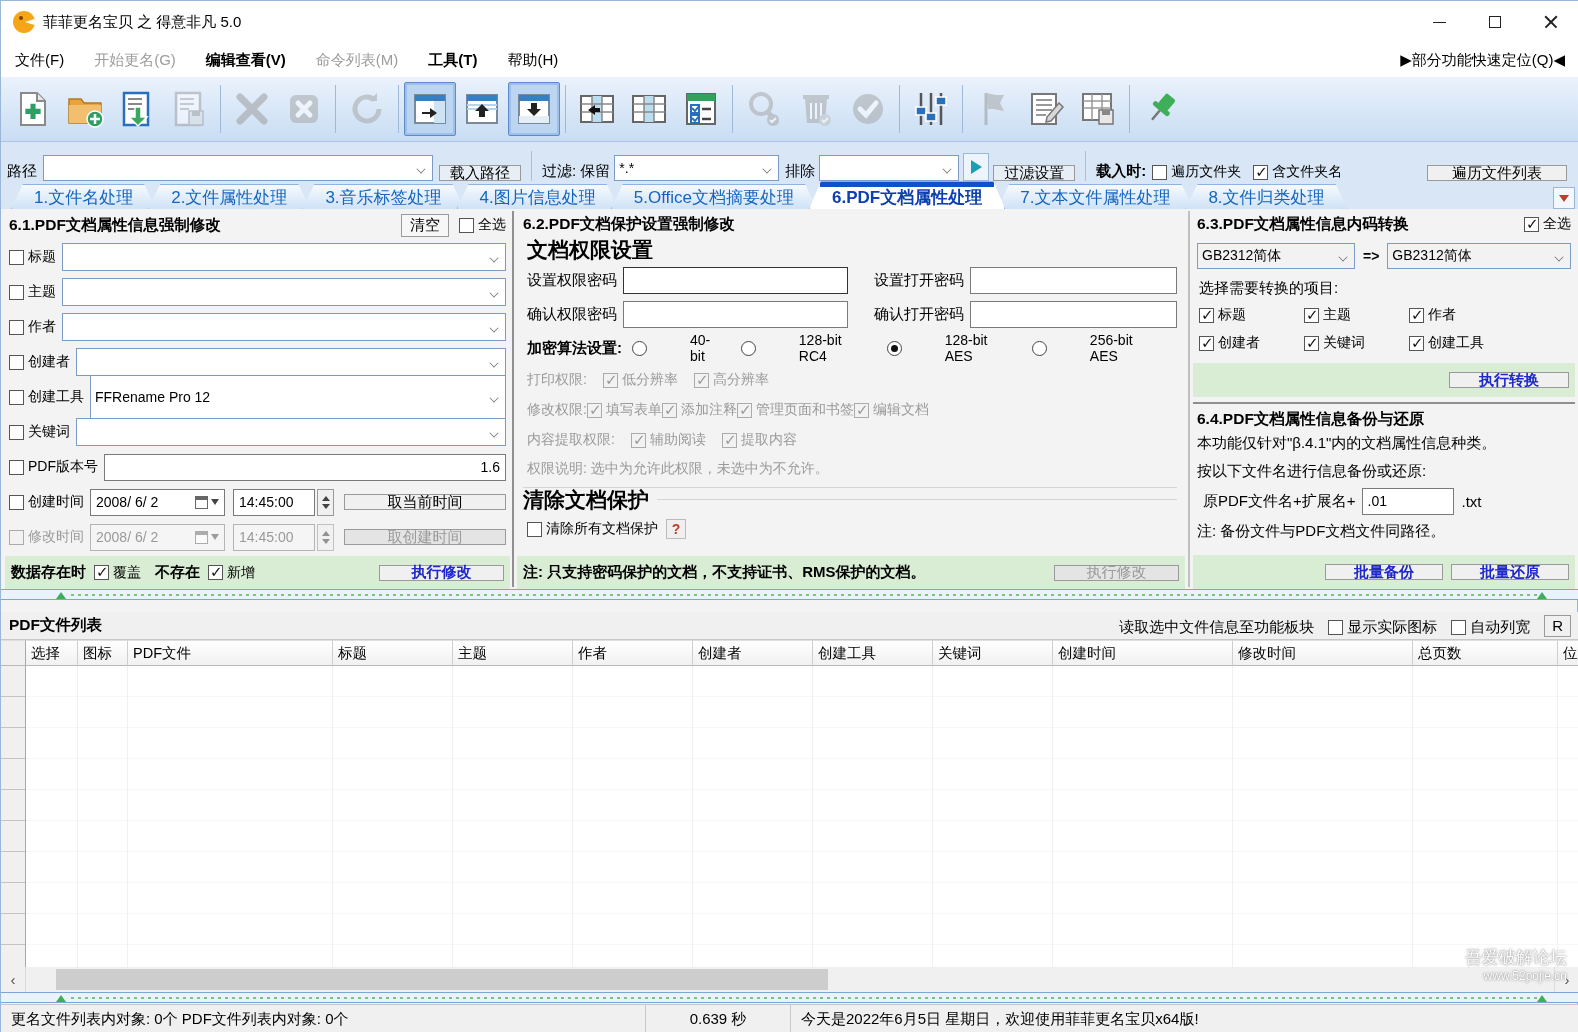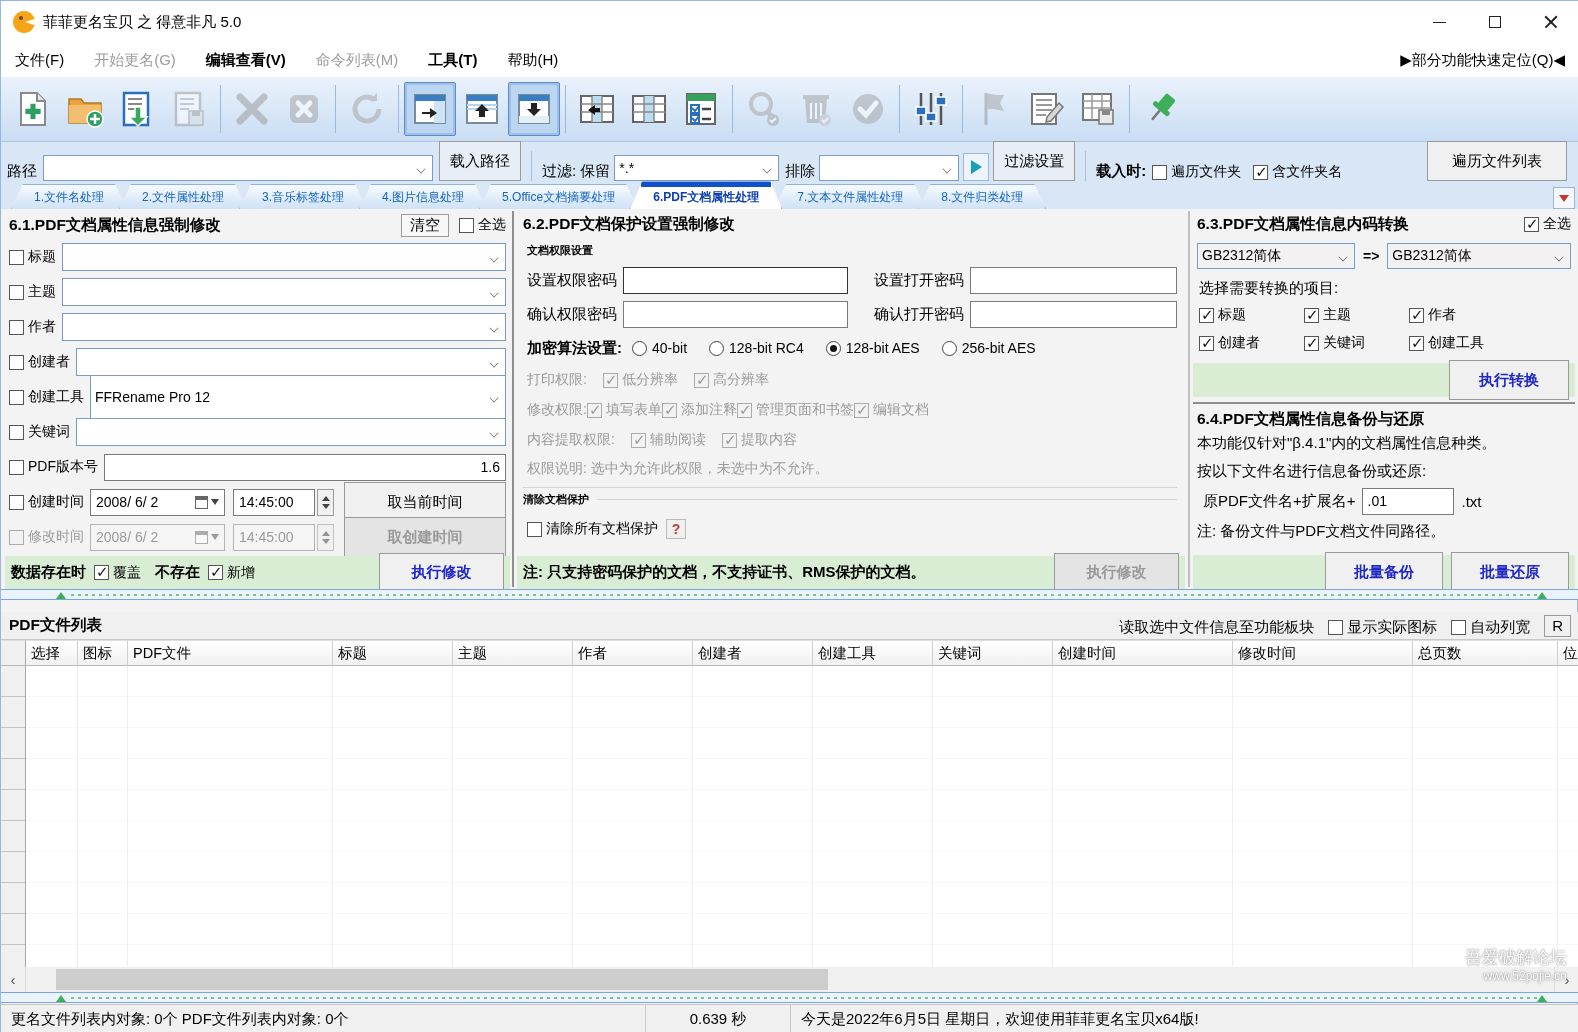--- a/index.html
+++ b/index.html
@@ -38,62 +38,62 @@
   .tb-sep { width:1px; height:48px; background:#9fb9d8; margin:0 5px; }
   .tb-btn svg { width:40px; height:40px; }
 
   
   #pathrow { left:0; top:141px; width:1578px; height:39px; background:#d8e6f6; display:flex; align-items:flex-end; padding:0 6px; }
   .lbl { font-size:15px; white-space:nowrap; }
   .combo { background:#fff; border:1px solid #7a9cc4; height:26px; display:flex; align-items:center; padding:0 4px; position:relative; }
   .combo .val { flex:1; font-size:14px; overflow:hidden; white-space:nowrap; }
   .chev { width:11px; height:7px; margin-left:4px; position:relative; }
   .chev::before { content:""; position:absolute; left:0; top:0; width:7px; height:7px; border-right:1.6px solid #707070; border-bottom:1.6px solid #707070; transform:rotate(45deg) scale(.8); }
-  .btn { background:#f0f0f0; border:1px solid #9a9a9a; height:40px; padding:0 10px; display:flex; align-items:center; justify-content:center; font-size:15px; white-space:nowrap; }
+  .btn { background:#f0f0f0; border:1px solid #9a9a9a; height:16px; padding:0 10px; display:flex; align-items:center; justify-content:center; font-size:15px; white-space:nowrap; }
   .btn.flat { background:#e8eef6; }
   .btn.action { font-weight:bold; color:#1f28c8; }
-  .btn.disabled { color:#9a9a9a; font-weight:bold; background:#e4e4e4; }
+  .btn.disabled { color:#9a9a9a; font-weight:normal; background:#e4e4e4; }
   .cb { display:inline-flex; align-items:center; white-space:nowrap; }
   .cb .box { width:15px; height:15px; border:1px solid #555; background:#fff; margin-right:4px; position:relative; flex:none; }
   .cb.checked .box::after { content:"✓"; position:absolute; left:1px; top:-3px; font-size:15px; font-weight:bold; color:#111; }
   .cb.disabled { color:#9a9a9a; }
   .cb.disabled .box { border-color:#ababab; background:#f2f2f2; }
   .cb.disabled.checked .box::after { color:#9a9a9a; }
-  .radio { display:inline-flex; align-items:center; margin-right:22px; }
+  .radio { display:inline-flex; align-items:center; margin-right:22px;gap:38px; }
   .radio .dot { width:15px; height:15px; border:1px solid #444; border-radius:50%; margin-right:5px; position:relative; background:#fff; flex:none;}
   .radio.sel .dot::after { content:""; position:absolute; left:3px; top:3px; width:7px; height:7px; border-radius:50%; background:#111; }
   #play-btn { width:26px; height:28px; background:#eef4fb; border:1px solid #9ab6d8; display:flex; align-items:center; justify-content:center; margin:0 4px; }
   #play-btn .tri { width:0; height:0; border-left:11px solid #17a0b4; border-top:7px solid transparent; border-bottom:7px solid transparent; }
 
   
   #tabrow { left:0; top:180px; width:1578px; height:28px; background:#d8e6f6; display:flex; align-items:flex-end; padding-left:10px; }
   .tab { height:25px; display:flex; align-items:center; justify-content:center; padding:0 22px; margin-right:-8px;
     background:linear-gradient(#f6fafe,#cfe2f6); border:1px solid #8db2e3; border-bottom:none;
     clip-path:polygon(12px 0, calc(100% - 12px) 0, 100% 100%, 0 100%);
-    color:#1565c0; font-size:12px; white-space:nowrap; }
+    color:#1565c0; font-size:17px; white-space:nowrap; }
   .tab.active { height:28px; background:#fff; font-weight:bold; color:#0d3fb0; position:relative; z-index:3; padding-top:3px; }
   .tab.active::before { content:""; position:absolute; top:0; left:10px; right:10px; height:5px; background:#1050c8; }
   #tab-scroll { margin-left:auto; margin-right:4px; width:22px; height:22px; background:#f4f8fc; border:1px solid #9ab6d8; display:flex; align-items:center; justify-content:center; }
   #tab-scroll .tri { width:0; height:0; border-top:7px solid #c23a2e; border-left:5px solid transparent; border-right:5px solid transparent; }
 
   
   #main { left:0; top:208px; width:1578px; height:380px; background:#f3f3f3; }
   .panel-title { font-weight:bold; font-size:15.5px; }
   .vline { position:absolute; top:2px; bottom:2px; width:2px; background:#8f8f8f; }
   .greenbar { position:absolute; left:0; right:0; bottom:0; height:33px; background:#d9ecd4; display:flex; align-items:center; padding:9px 6px; }
   .row { position:absolute; display:flex; align-items:center; }
   .field-input { background:#fff; border:1px solid #7a7a7a; height:27px; font-size:14px; padding:0 5px; font-family:inherit; }
   .spin { width:17px; height:27px; border:1px solid #9a9a9a; background:#f0f0f0; display:flex; flex-direction:column; align-items:center; justify-content:center; margin-left:2px; }
   .spin i { display:block; width:0; height:0; border-left:4px solid transparent; border-right:4px solid transparent; }
   .spin .up { border-bottom:5px solid #444; margin-bottom:3px; } .spin .dn { border-top:5px solid #444; }
   .cal { width:24px; height:23px; display:flex; align-items:center; justify-content:center; margin-left:auto; }
   .cal .sheet { width:13px; height:13px; border:1.5px solid #666; border-top:4px solid #666; background:#fff; margin-right:3px; }
   .cal .tri { width:0; height:0; border-top:6px solid #444; border-left:4px solid transparent; border-right:4px solid transparent; }
   .dim-text { color:#9a9a9a; }
-  .sec-title { font-weight:bold; font-size:11px; }
+  .sec-title { font-weight:bold; font-size:21px; }
 
   
   #splitter1,#splitter2 { left:0; width:1578px; height:11px; background:#eaf2fb; border-top:1px solid #7da6d8; border-bottom:1px solid #7da6d8; position:absolute; }
   .dotline { position:absolute; left:70px; right:40px; top:4px; height:2px;
     background:repeating-linear-gradient(90deg,#7cc47c 0 3px,transparent 3px 7px); }
   .gr-tri { position:absolute; top:2px; width:0; height:0; border-bottom:7px solid #3fae58; border-left:5px solid transparent; border-right:5px solid transparent; }
   #listheader { left:0; top:611px; width:1578px; height:28px; background:#f0f0f0; border-bottom:1px solid #c8c8c8; display:flex; align-items:center; padding:0 8px; }
   #listheader .title { font-weight:bold; font-size:15.5px; }
   #listheader .right { margin-left:auto; display:flex; align-items:flex-end; gap:14px; font-size:15px; }
   #tablehead { left:0; top:639px; width:1578px; height:26px; display:flex; }

